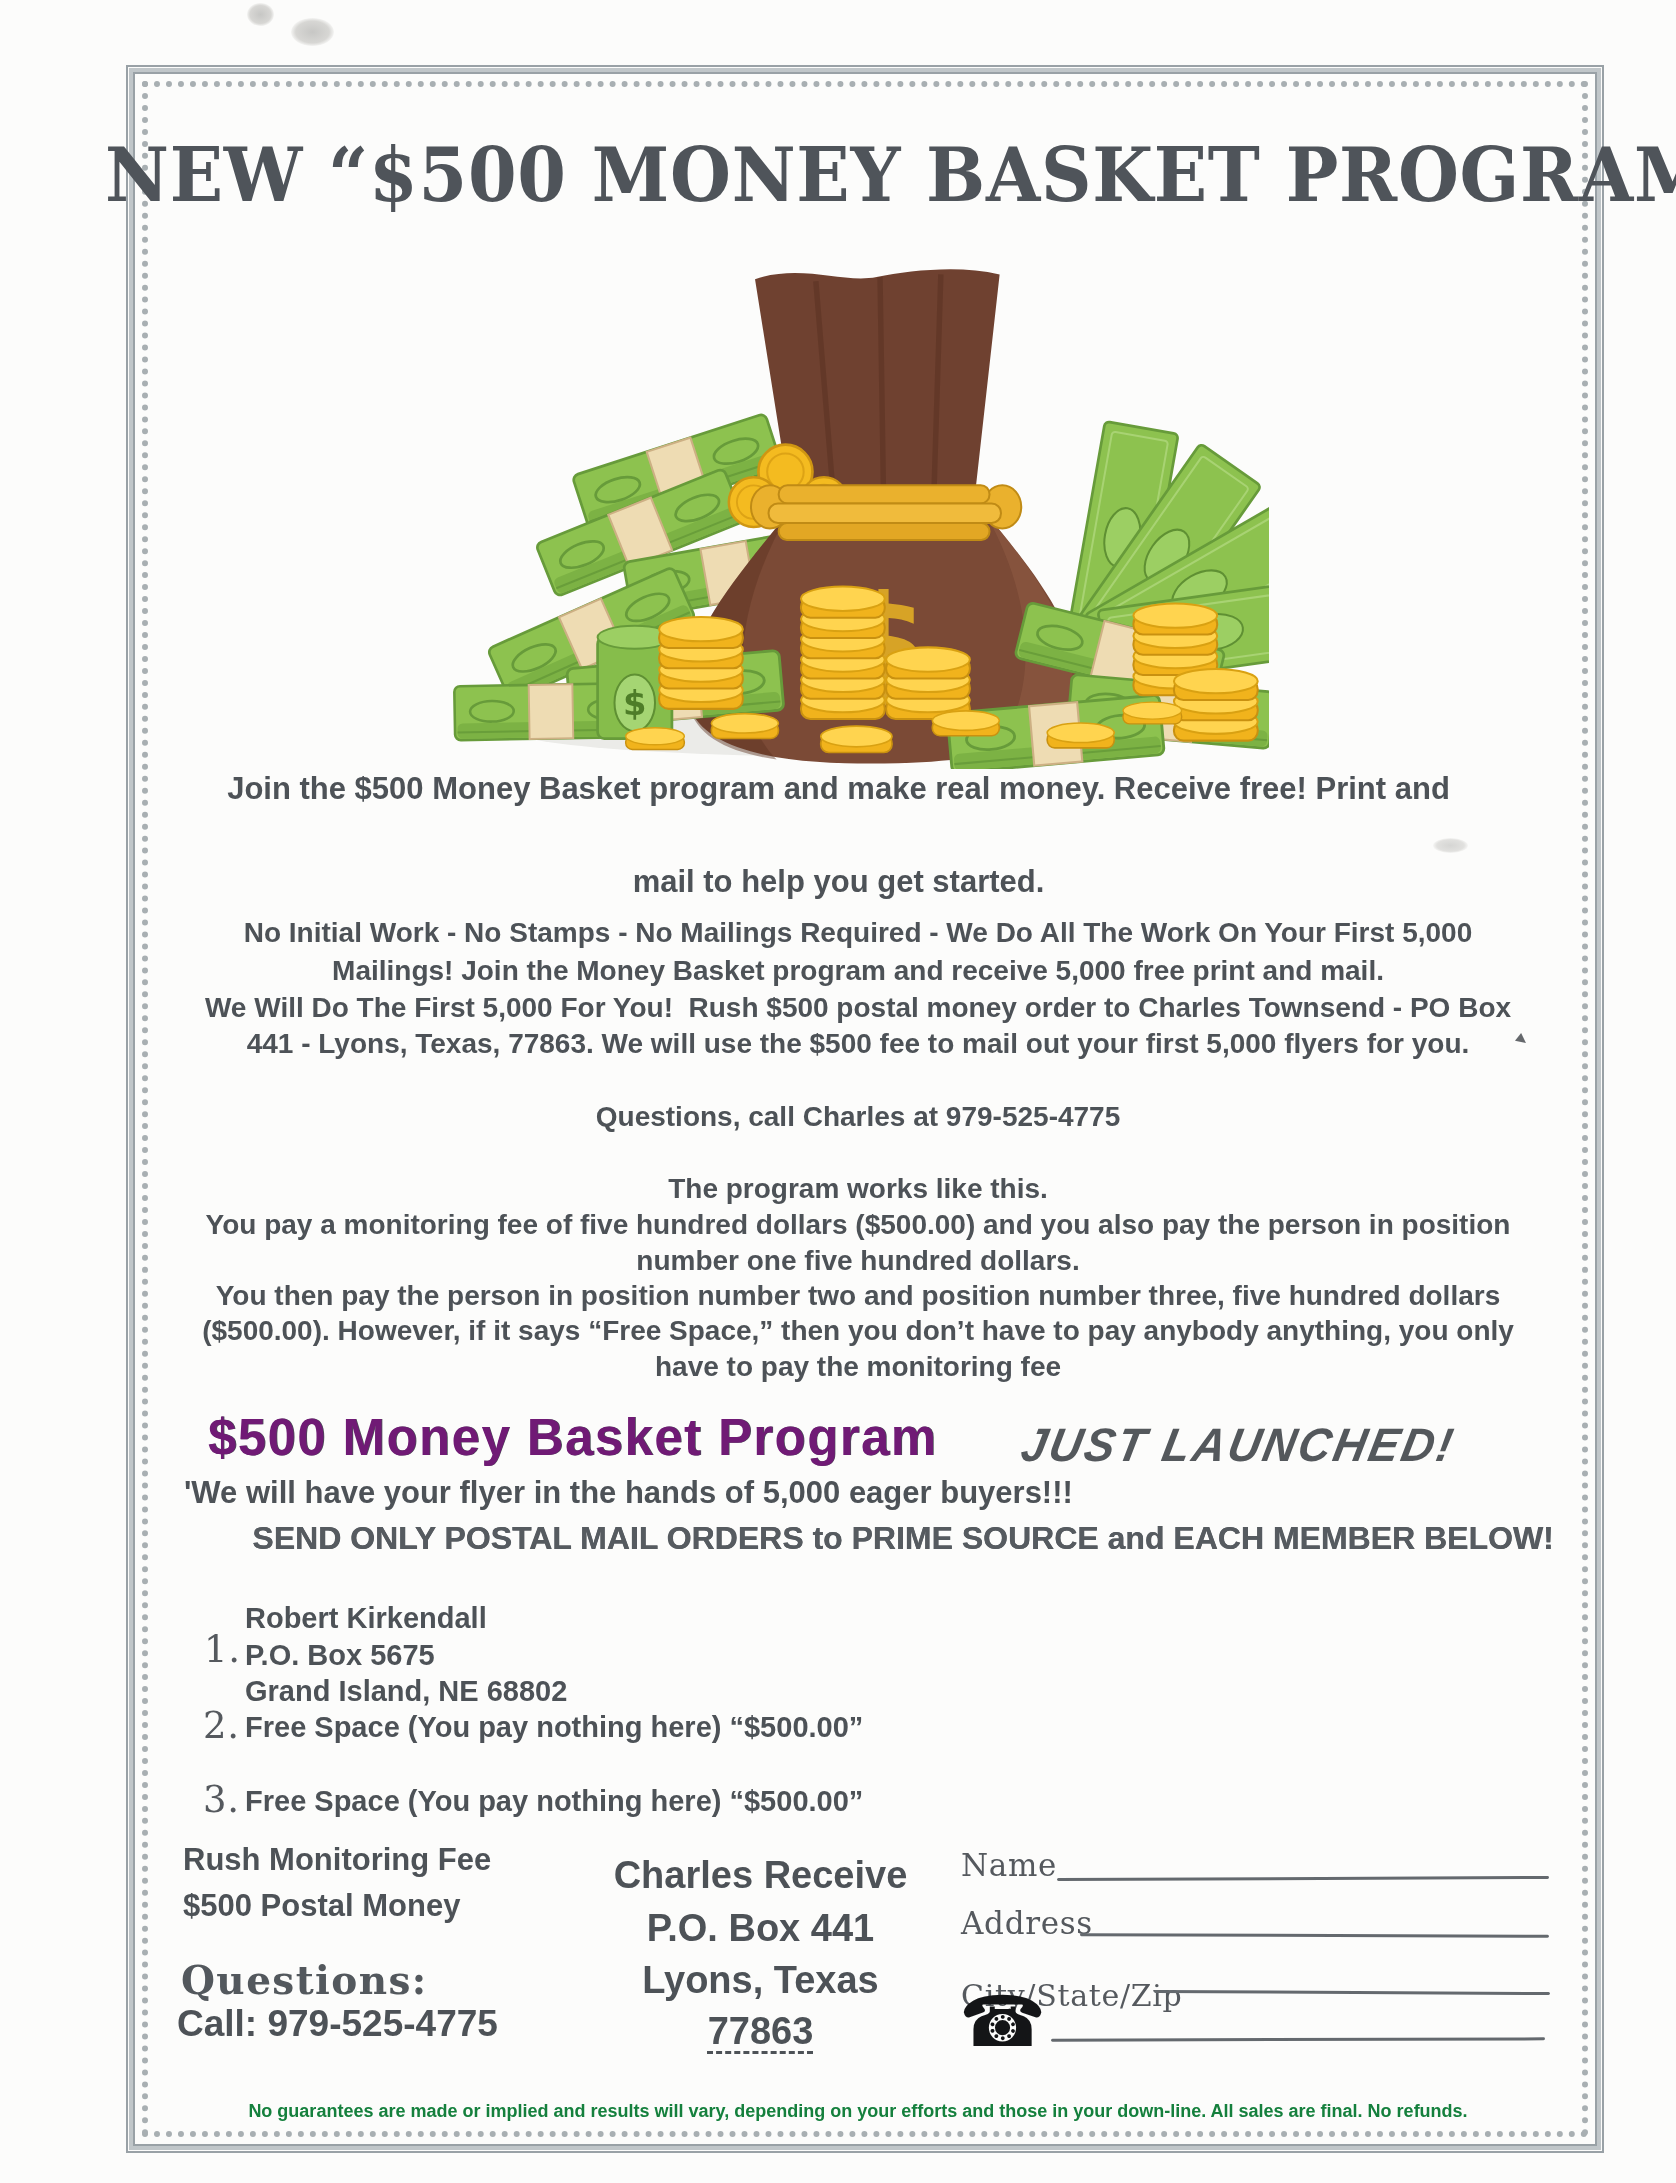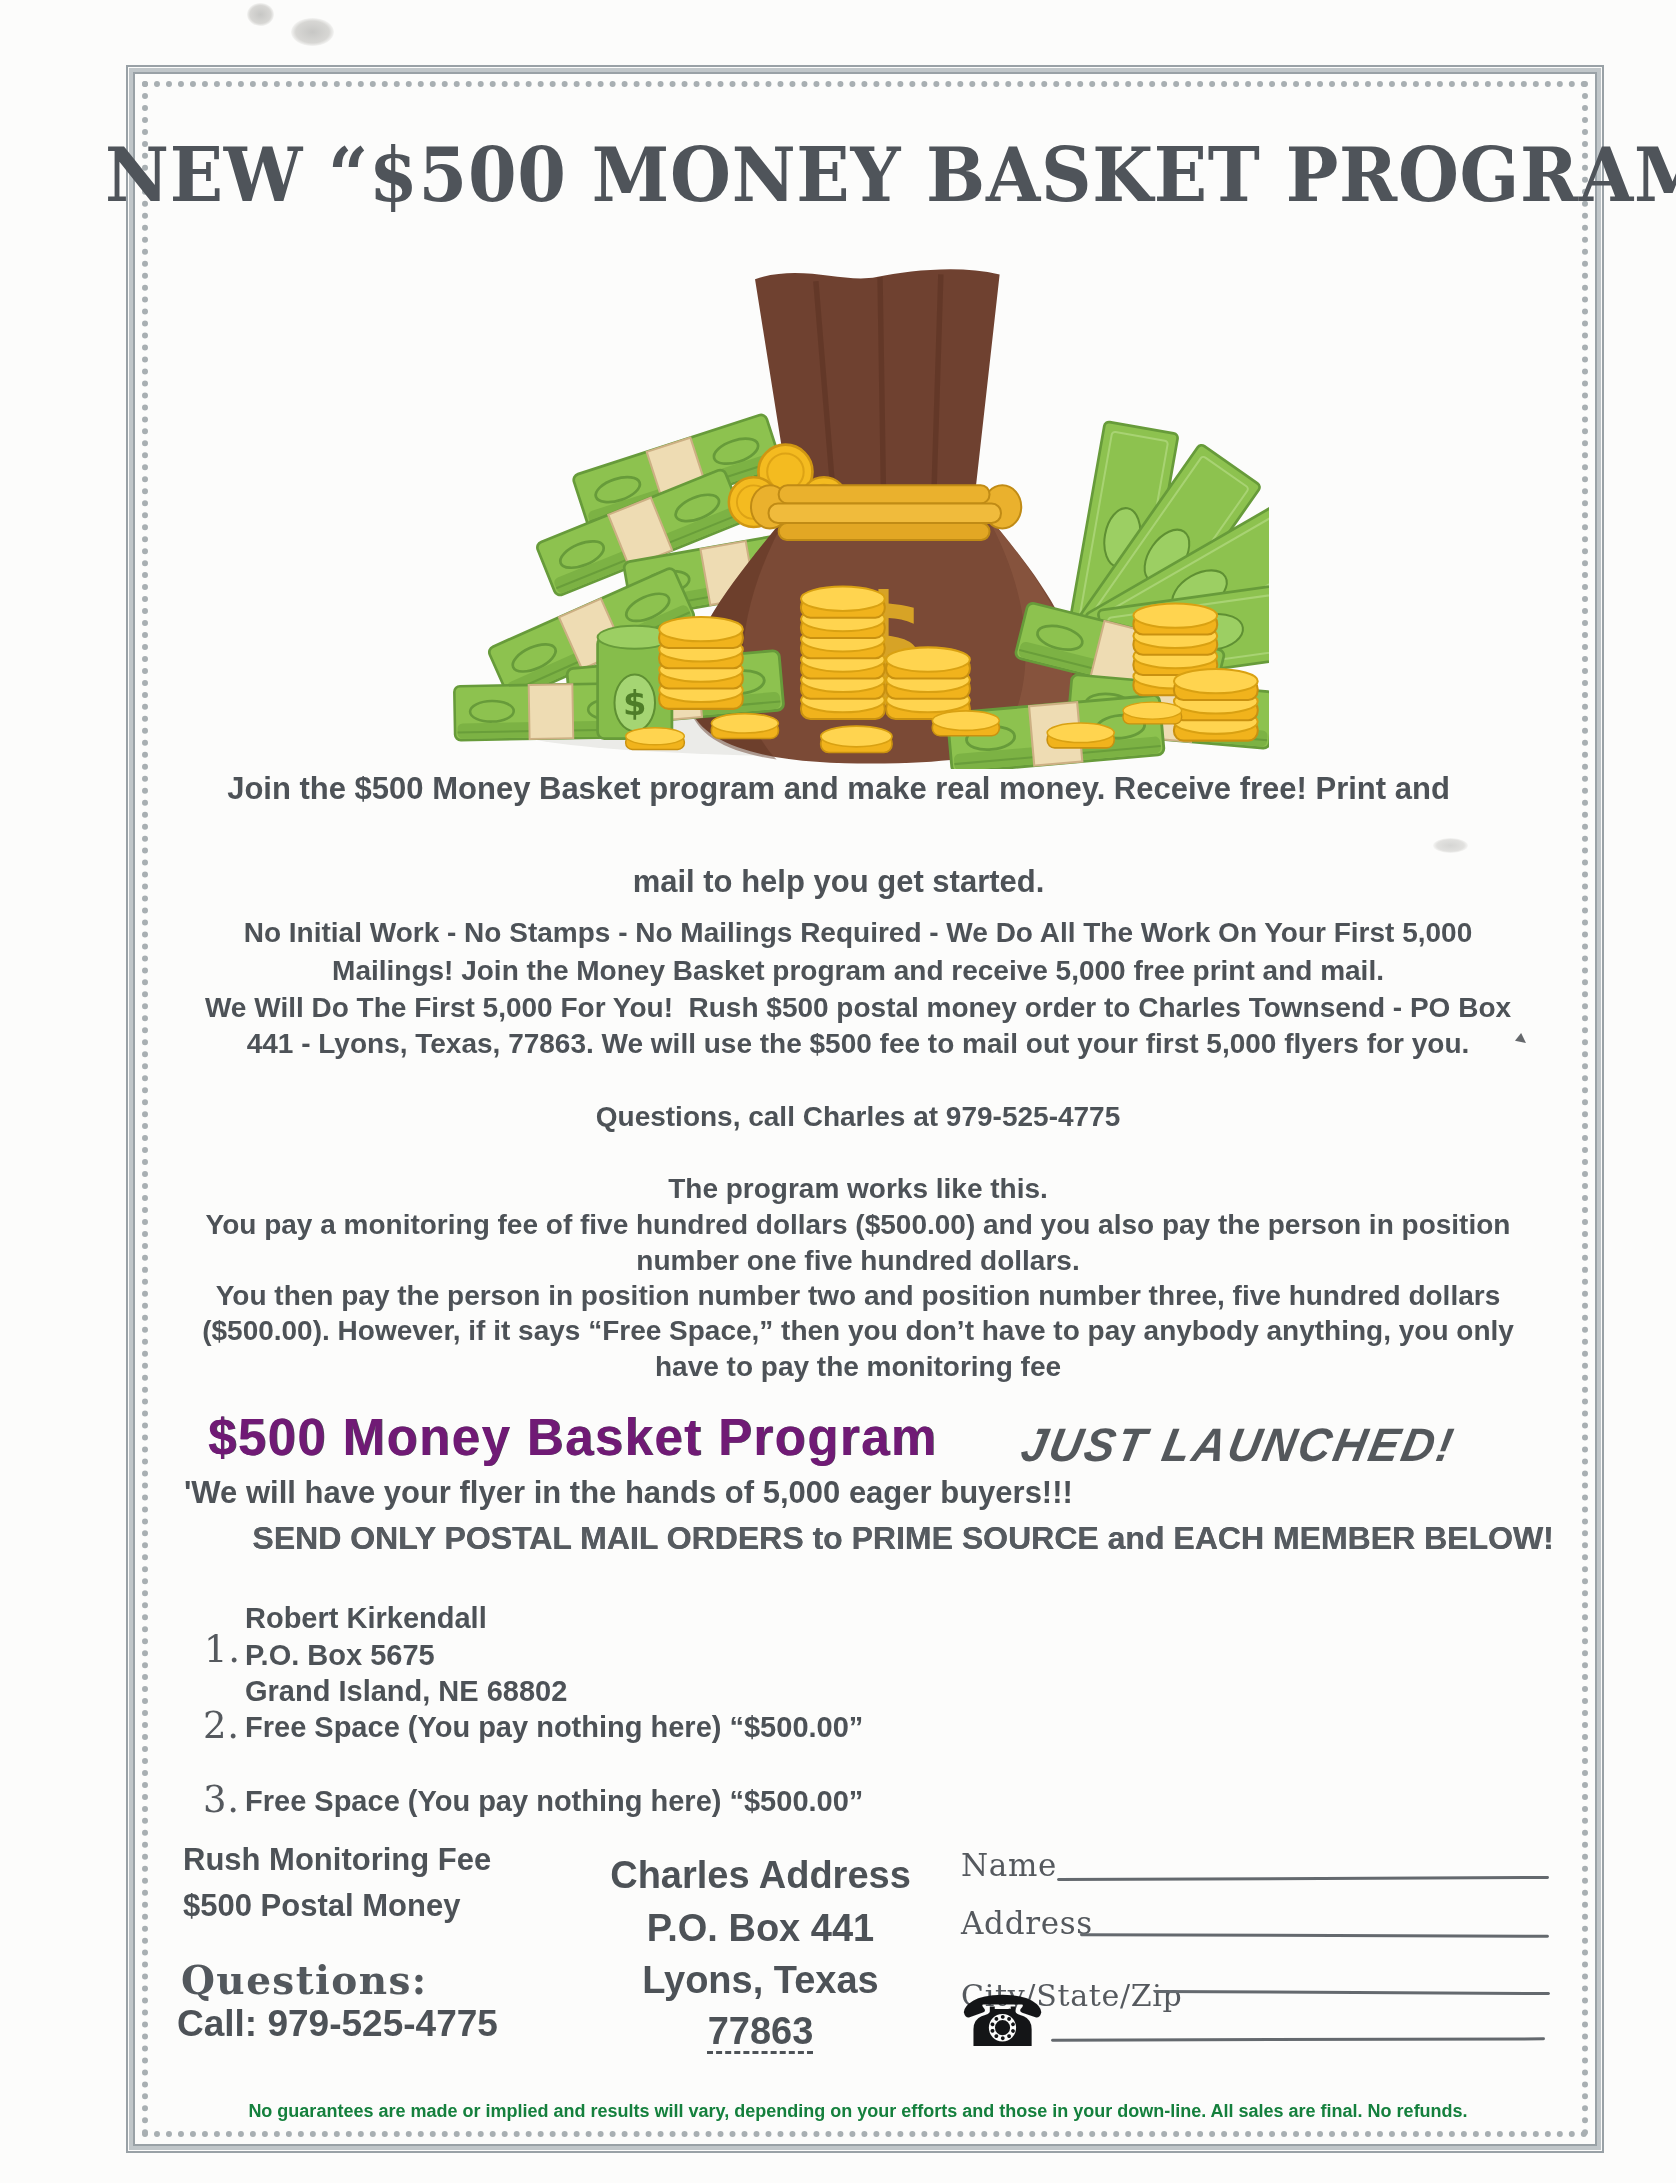--- a/index.html
+++ b/index.html
@@ -195,21 +195,21 @@
   <div class="tline sans-b" style="left:245px;top:1711px;font-size:29px;">Free Space (You pay nothing here) “$500.00”</div>
 
   <div class="tline type-serif" style="left:203px;top:1778px;font-size:37px;">3.</div>
   <div class="tline sans-b" style="left:245px;top:1785px;font-size:29px;">Free Space (You pay nothing here) “$500.00”</div>
 
   <div class="tline sans-b" style="left:183px;top:1842px;font-size:31px;">Rush Monitoring Fee</div>
   <div class="tline sans-b" style="left:183px;top:1888px;font-size:31px;">$500 Postal Money</div>
   <div class="tline deco-serif" style="left:181px;top:1957px;font-size:39px;">Questions:</div>
   <div class="tline sans-b" style="left:177px;top:2003px;font-size:37px;">Call: 979-525-4775</div>
 
-  <div class="tline sans-b ctr" style="left:595px;top:1854px;width:331px;font-size:38px;">Charles Address</div>
+  <div class="tline sans-b ctr" style="left:595px;top:1854px;width:331px;font-size:38px;">Charles Receive</div>
   <div class="tline sans-b ctr" style="left:595px;top:1907px;width:331px;font-size:38px;">P.O. Box 441</div>
   <div class="tline sans-b ctr" style="left:595px;top:1959px;width:331px;font-size:38px;">Lyons, Texas</div>
   <div class="tline sans-b ctr zip-u" style="left:595px;top:2010px;width:331px;font-size:38px;">77863</div>
 
   <div class="tline type-serif" style="left:961px;top:1847px;font-size:31px;">Name</div>
   <div class="wline" style="left:1057px;top:1877px;width:492px;transform:rotate(-0.25deg);"></div>
 
   <div class="tline type-serif" style="left:961px;top:1905px;font-size:31px;">Address</div>
   <div class="wline" style="left:1080px;top:1934px;width:469px;transform:rotate(0.2deg);"></div>
 

